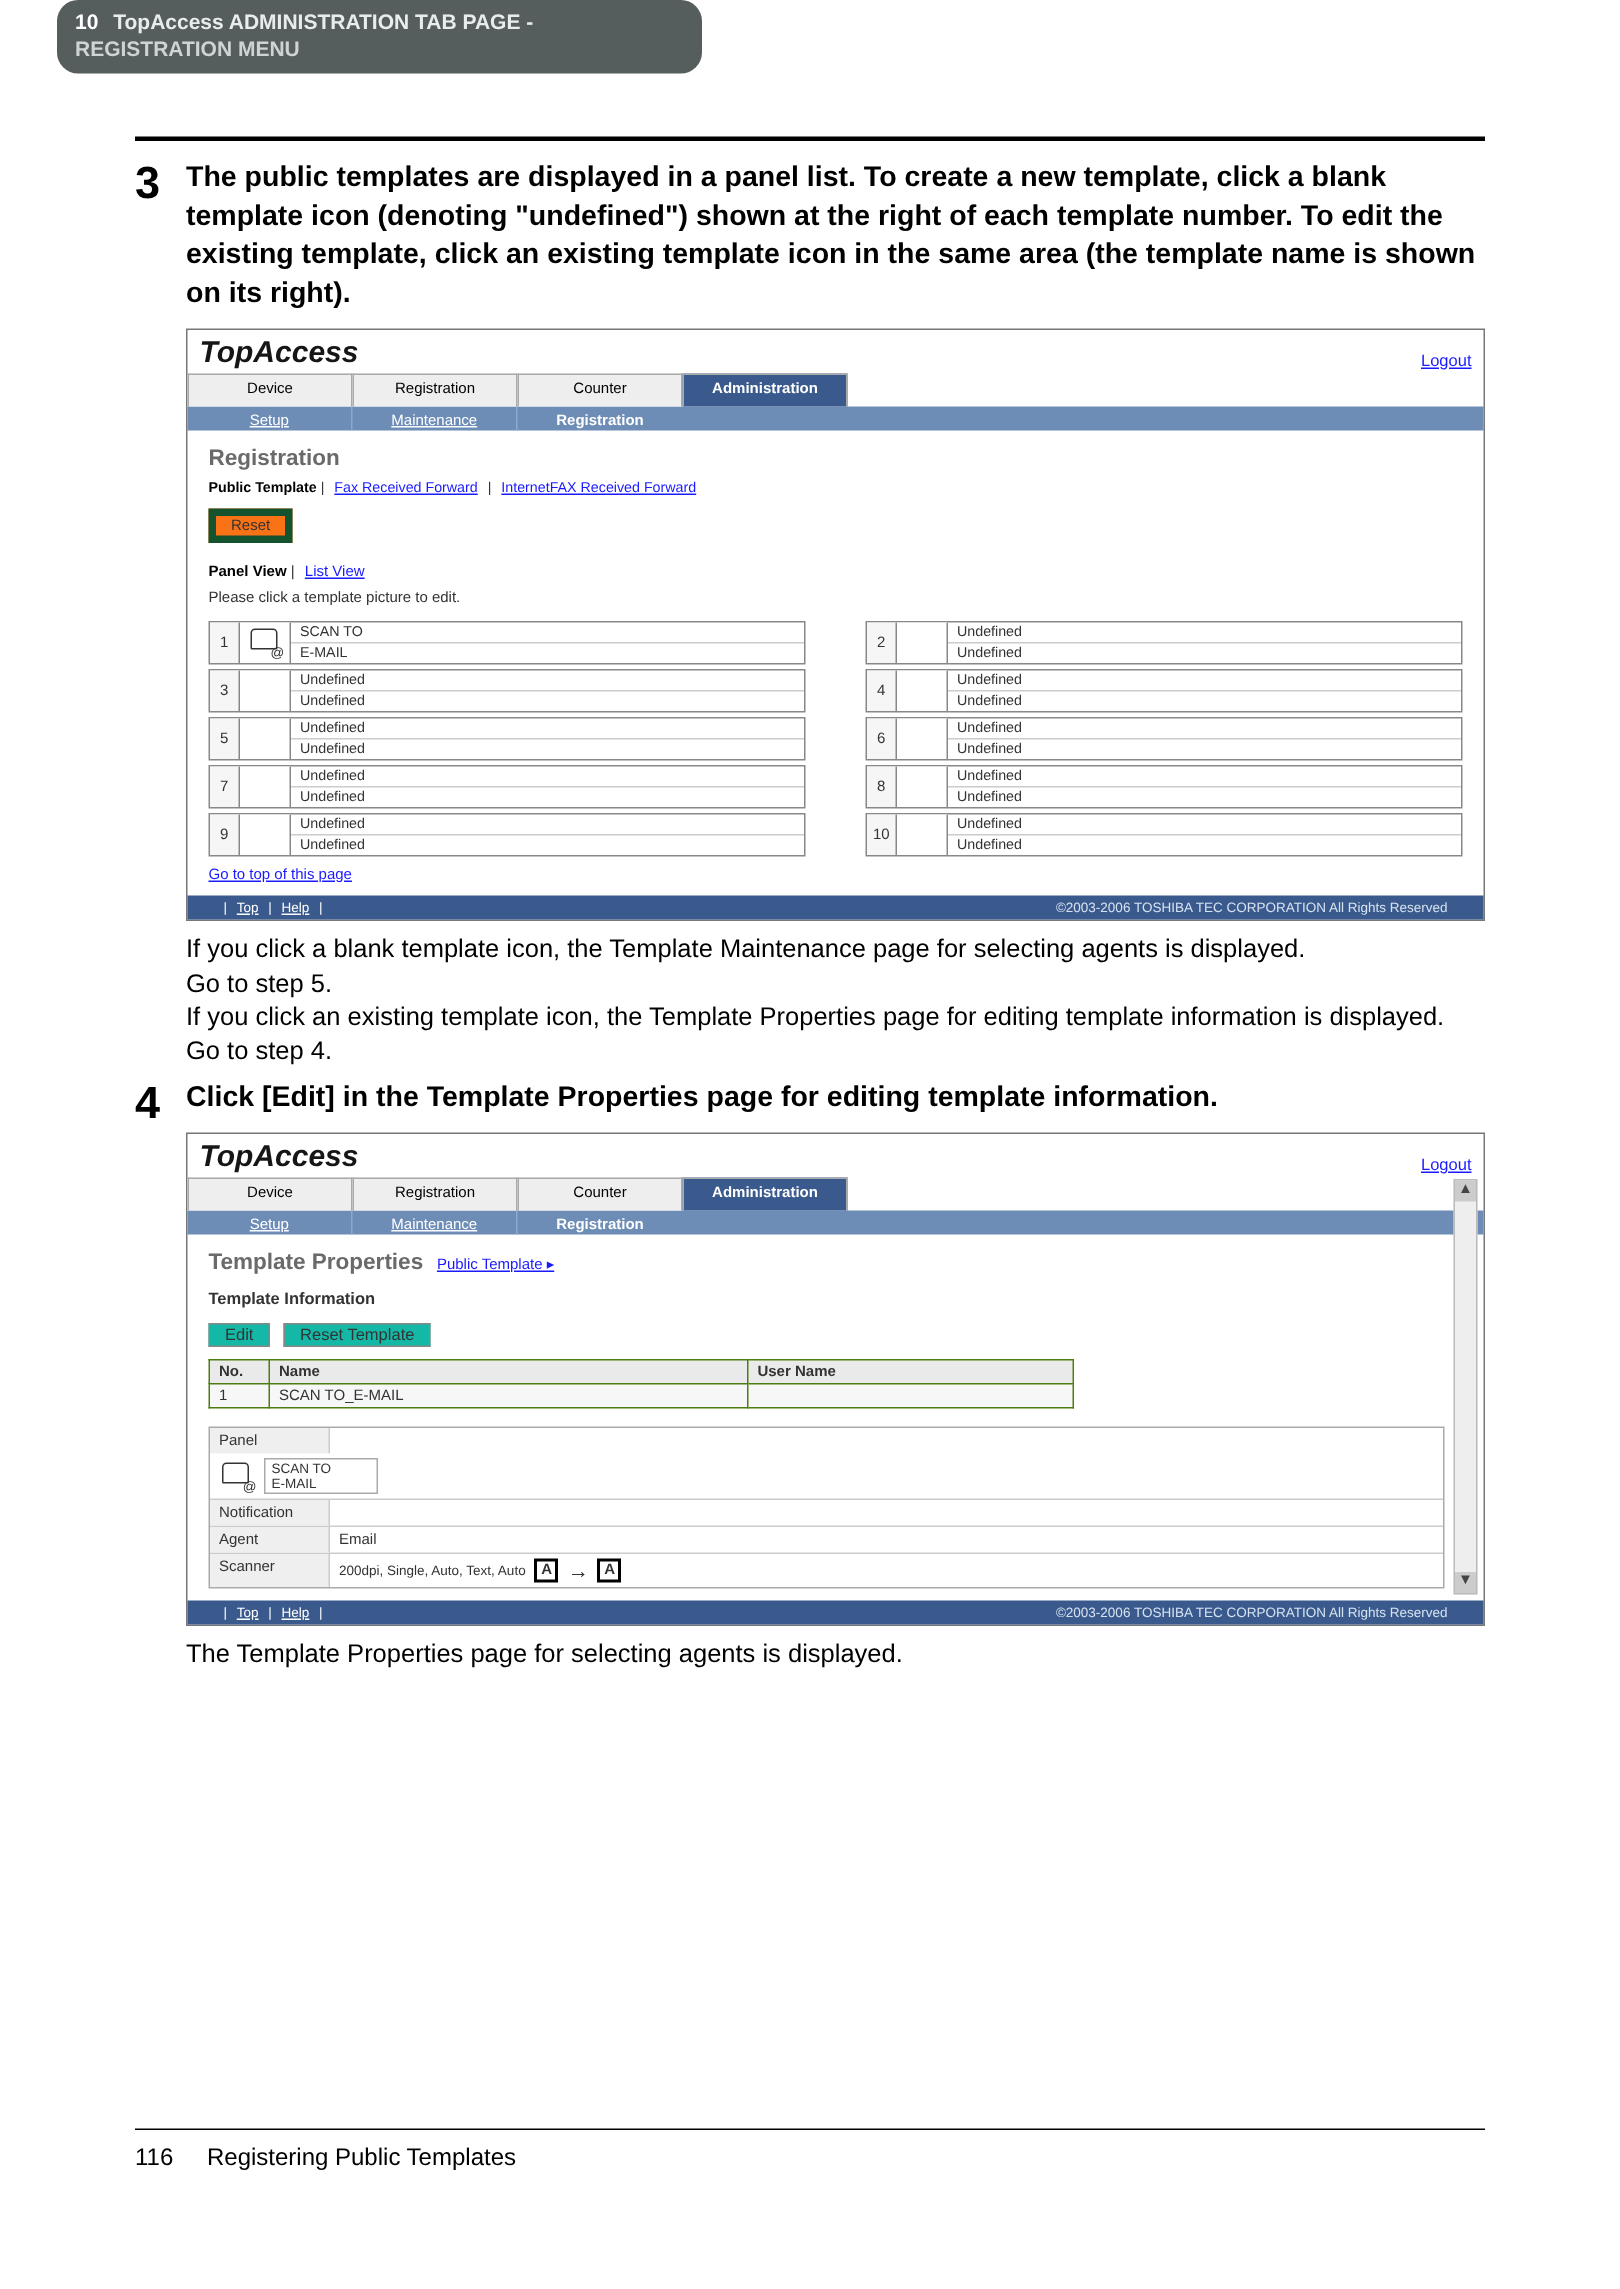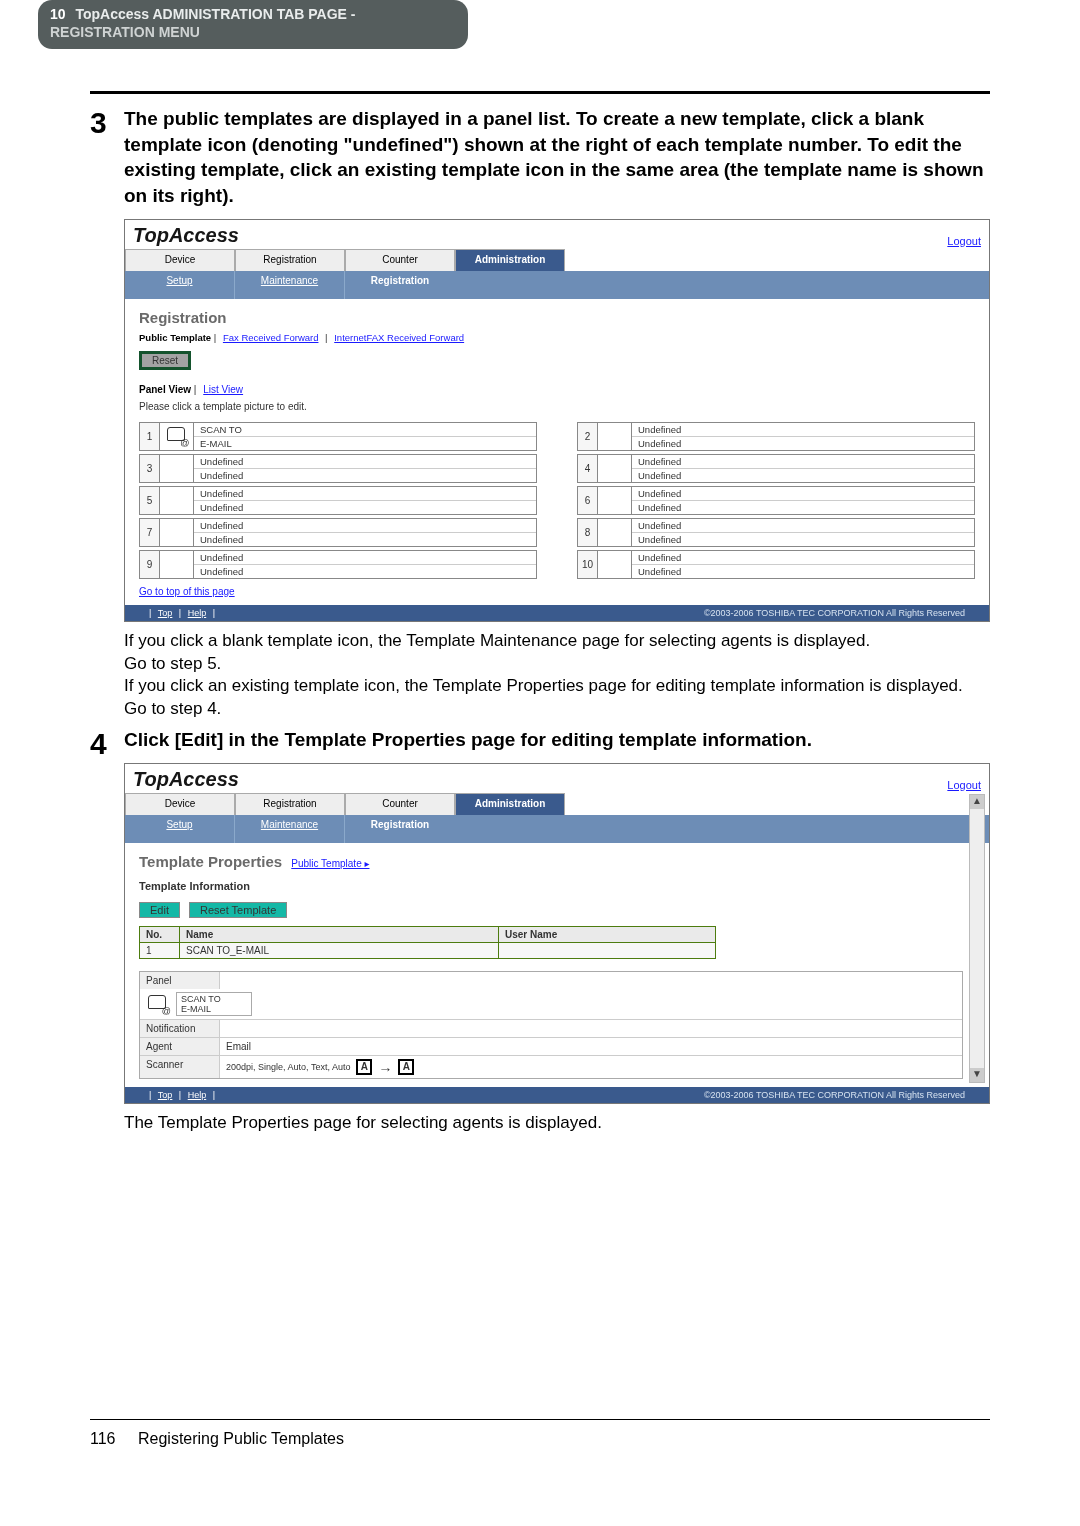--- a/index.html
+++ b/index.html
@@ -46,34 +46,34 @@
     display:flex; justify-content:space-between; align-items:flex-end;
   }
   .ta-logout { font-size:11px; font-style:normal; font-weight:normal; color:#1a1aff; text-decoration:underline; cursor:pointer; }
   .ta-tabs { display:flex; height:22px; }
   .ta-tab {
     flex:0 0 110px; border:1px solid #aaa; border-bottom:none;
     background:#eee; font-size:10px; text-align:center; line-height:20px;
     cursor:pointer;
   }
   .ta-tab.active { background:#3a5a8d; color:#fff; font-weight:bold; }
-  .ta-subtabs { display:flex; background:#6d8db6; height:28px; }
+  .ta-subtabs { display:flex; background:#6d8db6; height:16px; }
   .ta-subtab {
     flex:0 0 110px; color:#fff; font-size:10px; text-align:center;
     line-height:20px; text-decoration:underline; cursor:pointer;
   }
   .ta-subtab.sep { border-right:1px solid #8ba9cb; }
   .ta-subtab.active { font-weight:bold; text-decoration:none; color:#fff; }
   .ta-body { padding:10px 14px 8px 14px; font-size:11px; color:#333; }
   .ta-h { font-size:15px; color:#6a6a6a; font-weight:bold; margin-bottom:6px; }
   .ta-breadcrumb { font-size:9.5px; margin-bottom:8px; }
   .ta-breadcrumb b { color:#000; }
   .ta-breadcrumb .lnk { color:#1a1aff; text-decoration:underline; cursor:pointer; margin:0 4px; }
   .ta-reset-btn {
-    display:inline-block; border:3px solid #14532d; background:#a3a3a3;
+    display:inline-block; border:5px solid #14532d; background:#f97316;
     padding:1px 10px; font-size:10px; cursor:pointer; margin-bottom:14px;
   }
   .ta-viewrow { font-size:10px; margin-bottom:6px; }
   .ta-viewrow b { color:#000; }
   .ta-viewrow .lnk { color:#1a1aff; text-decoration:underline; margin-left:4px; cursor:pointer;}
   .ta-note { font-size:10px; margin-bottom:10px; }
   .tpl-grid { display:flex; gap:40px; }
   .tpl-col { flex:1; }
   .tpl-row { display:flex; align-items:stretch; border:1px solid #888; margin-bottom:3px; }
   .tpl-num { width:20px; border-right:1px solid #888; font-size:10px; display:flex; align-items:center; justify-content:center; background:#f6f6f6; }

